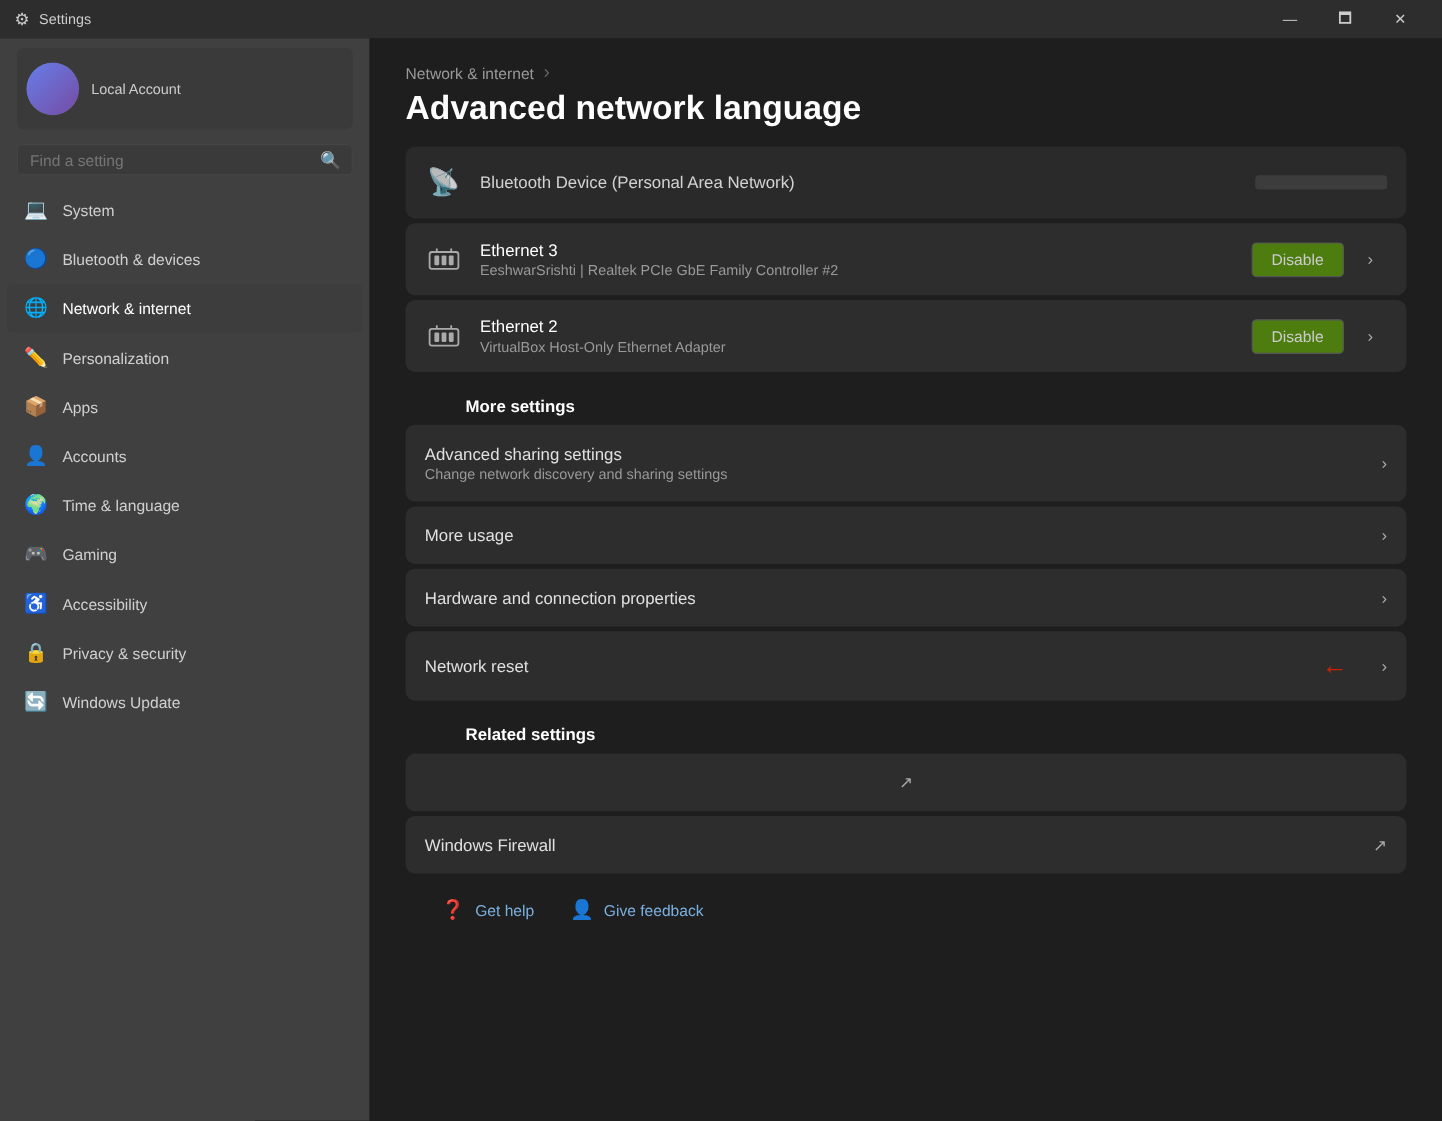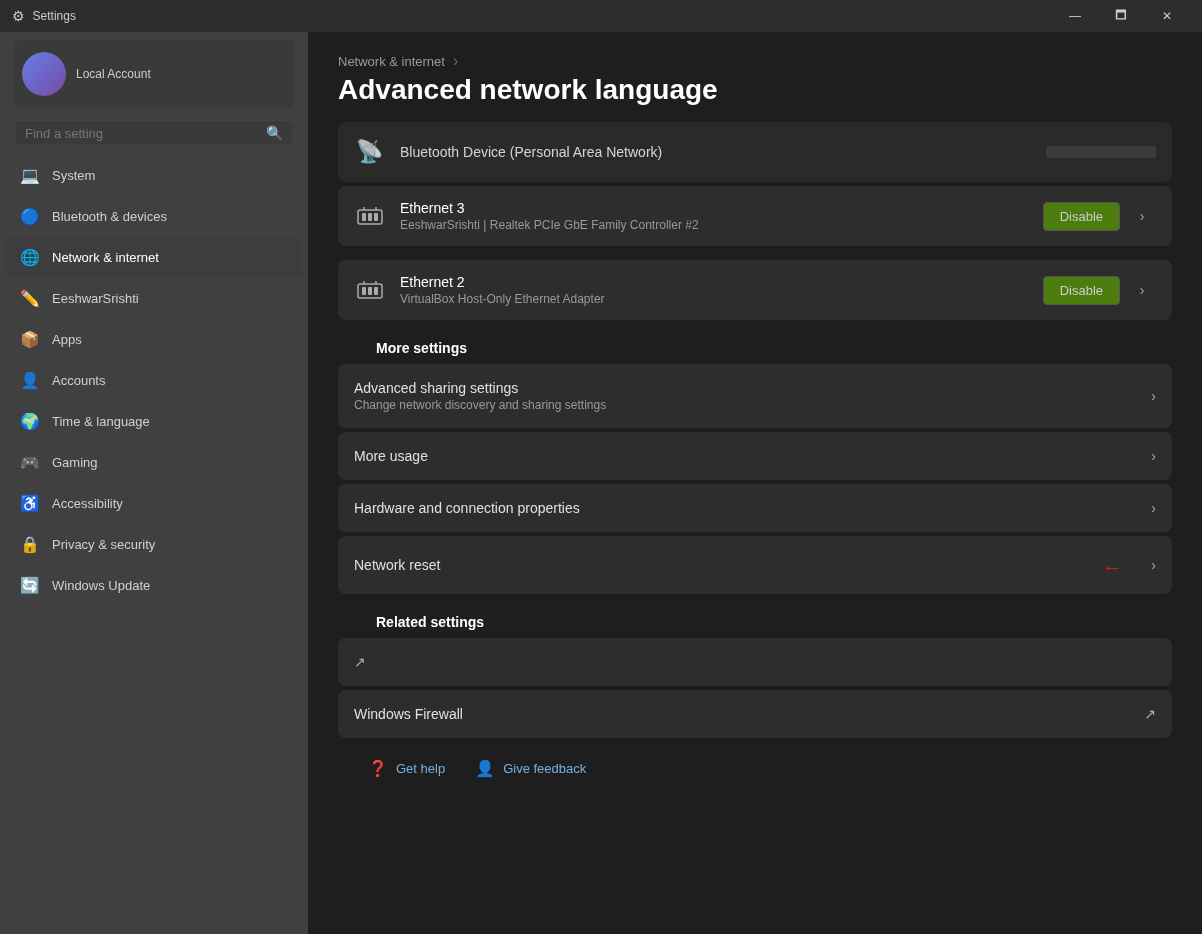--- a/index.html
+++ b/index.html
@@ -180,21 +180,21 @@
     }
 
     .content-body {
       padding: 0 30px 30px 30px;
     }
 
     
     .adapter-card {
       background: #2d2d2d;
       border-radius: 8px;
-      margin-bottom: 14px;
+      margin-bottom: 4px;
       display: flex;
       align-items: center;
       padding: 14px 16px;
       gap: 14px;
     }
     .adapter-icon {
       width: 32px;
       height: 32px;
       display: flex;
       align-items: center;
@@ -226,34 +226,35 @@
       cursor: pointer;
       border-radius: 4px;
       font-size: 14px;
     }
 
     
     .section-heading {
       font-size: 14px;
       font-weight: 600;
       color: #ffffff;
-      margin: 20px 0 8px 0;
+      margin: 20px 0 8px 12px;
       padding-left: 38px;
     }
 
     
     .settings-row {
       background: #2d2d2d;
       border-radius: 8px;
       margin-bottom: 4px;
       display: flex;
       align-items: center;
       padding: 16px 16px;
       cursor: pointer;
       gap: 28px;
+      justify-content: center;
     }
     .settings-row-content { flex: 1; }
     .settings-row-title { font-size: 14px; color: #e0e0e0; }
     .settings-row-desc { font-size: 12px; color: #999; margin-top: 2px; }
     .settings-row-chevron {
       color: #aaa;
       font-size: 14px;
     }
     .settings-row-external {
       color: #aaa;
@@ -353,21 +354,21 @@
         <div class="nav-item">
     <span class="nav-icon">🔵</span>
     <span class="nav-label">Bluetooth &amp; devices</span>
   </div>
         <div class="nav-item active">
     <span class="nav-icon">🌐</span>
     <span class="nav-label">Network &amp; internet</span>
   </div>
         <div class="nav-item">
     <span class="nav-icon">✏️</span>
-    <span class="nav-label">EeshwarSrishti</span>
+    <span class="nav-label">Personalization</span>
   </div>
         <div class="nav-item">
     <span class="nav-icon">📦</span>
     <span class="nav-label">Apps</span>
   </div>
         <div class="nav-item">
     <span class="nav-icon">👤</span>
     <span class="nav-label">Accounts</span>
   </div>
         <div class="nav-item">

